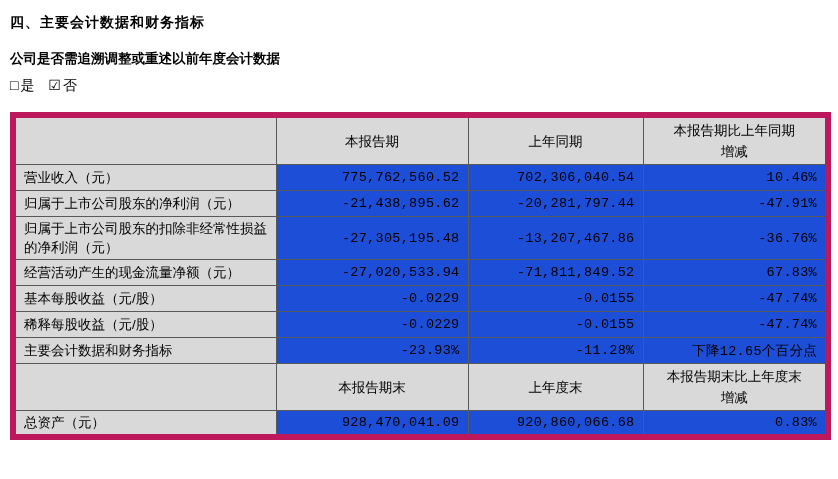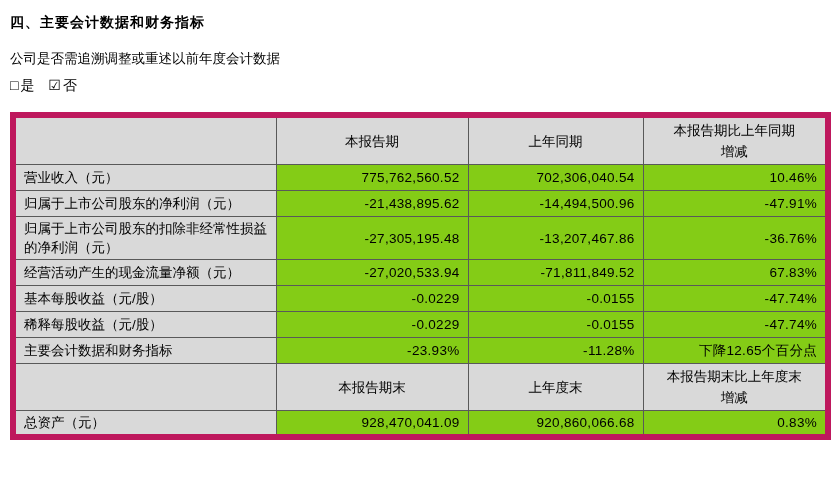--- a/index.html
+++ b/index.html
@@ -14,21 +14,21 @@
 
   .title {
     font-size: 14px;
     font-weight: bold;
     line-height: 24px;
     margin: 0 0 10px 0;
     letter-spacing: 1px;
   }
   .subtitle {
     font-size: 13.5px;
-    font-weight: normal;
+    font-weight: bold;
     line-height: 18px;
     margin: 16px 0 8px 0;
   }
   .checkline {
     font-size: 14px;
     line-height: 18px;
     margin: 0 8px 18px 0;
   }
   .checkline .box { font-size: 14px; margin-right: 2px; }
   .check-group { margin-right: 10px; }
@@ -54,23 +54,23 @@
     line-height: 21px;
     font-size: 13.5px;
   }
   td.label-cell {
     background: #d9d9d9;
     text-align: left;
     height: 26px;
     line-height: 19px;
   }
   td.num {
-    background: #84cc16;
+    background: #1d4ed8;
     text-align: right;
-    font-family: Liberation Sans, sans-serif;
+    font-family: Liberation Mono, monospace;
     font-size: 12.5px;
     padding-right: 11px;
     letter-spacing: 0.3px;
   }
 </style>
 </head>
 <body>
 
 <div class="content">
 
@@ -103,21 +103,21 @@
     <tr>
       <td class="label-cell">营业收入（元）</td>
       <td class="num">775,762,560.52</td>
       <td class="num">702,306,040.54</td>
       <td class="num">10.46%</td>
     </tr>
 
     <tr>
       <td class="label-cell">归属于上市公司股东的净利润（元）</td>
       <td class="num">-21,438,895.62</td>
-      <td class="num">-14,494,500.96</td>
+      <td class="num">-20,281,797.44</td>
       <td class="num">-47.91%</td>
     </tr>
 
     <tr>
       <td class="label-cell">归属于上市公司股东的扣除非经常性损益的净利润（元）</td>
       <td class="num">-27,305,195.48</td>
       <td class="num">-13,207,467.86</td>
       <td class="num">-36.76%</td>
     </tr>
 

